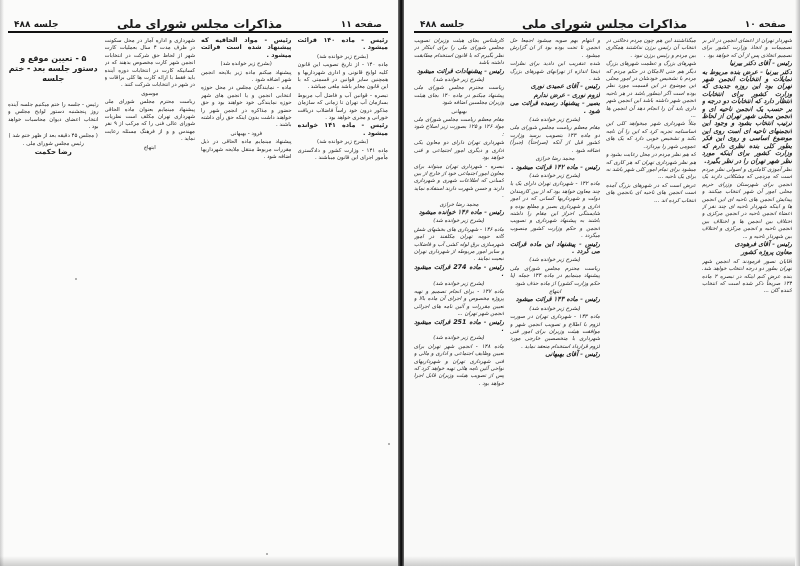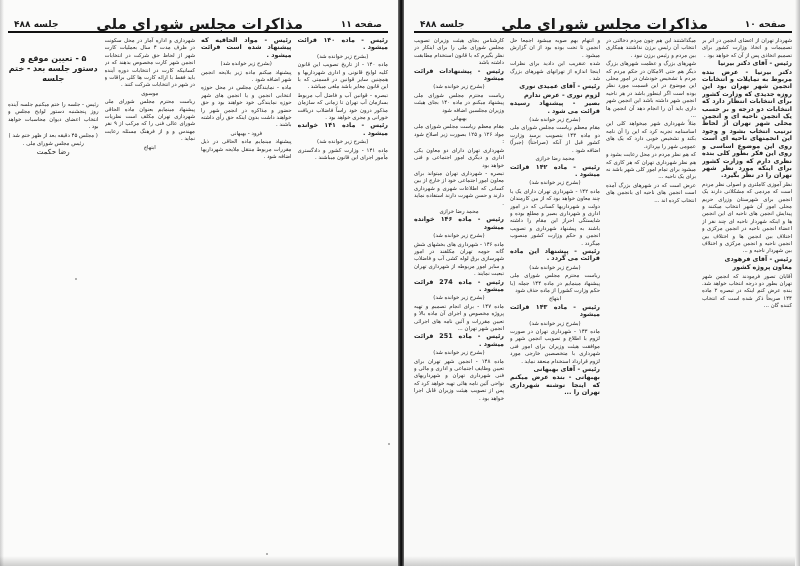--- a/index.html
+++ b/index.html
@@ -34,38 +34,38 @@
       background: linear-gradient(180deg, rgba(0,0,0,0), rgba(0,0,0,0.18));
     }
     .header {
       direction: rtl;
       display: flex; justify-content: space-between; align-items: flex-end;
       height: 16px; margin-top: 6px;
       border-bottom: 2px solid #111;
       font-weight: bold; font-size: 9px; line-height: 12px;
       padding: 0 6px 1px 6px;
     }
-    .header .title { font-size: 15px; }
+    .header .title { font-size: 12px; }
     .columns {
       direction: rtl;
       display: grid; grid-template-columns: repeat(4, 1fr);
       column-gap: 6px; margin-top: 4px;
     }
     .col {
       font-size: 5.4px; line-height: 7.4px; text-align: justify;
       color: #222; overflow: hidden;
     }
     .col p { margin: 0 0 1px 0; }
     .col .speaker { font-weight: bold; font-size: 6.4px; }
     .col .center { text-align: center; }
     .col .heading {
       text-align: center; font-weight: bold; font-size: 8px; line-height: 10px; margin: 17px 0;
     }
-    .col .sig { text-align: center; font-weight: normal; font-size: 7px; line-height: 9px; }
-    .right .col { height: 512px; }
+    .col .sig { text-align: center; font-weight: bold; font-size: 7px; line-height: 9px; }
+    .right .col { height: 512px; font-style: italic; }
     .left .col { height: 150px; }
     .speck { position: absolute; width: 2px; height: 2px; background: #555; border-radius: 50%; opacity: .6; }
   </style>
 </head>
 <body>
 
 <div class="spread">
 
   <div class="page left">
     <div class="header">
@@ -146,21 +146,20 @@
           <p class="center">(بشرح زیر خوانده شد)</p>
           <p class="">ماده ۱۴۲ - شهرداری تهران دارای یک یا چند معاون خواهد بود که از بین کارمندان دولت و شهرداریها کسانی که در امور اداری و شهرداری بصیر و مطلع بوده و شایستگی احراز این مقام را داشته باشند به پیشنهاد شهرداری و تصویب انجمن و حکم وزارت کشور منصوب میگردد .</p>
           <p class="speaker">رئیس - پیشنهاد این ماده قرائت می گردد .</p>
           <p class="center">(بشرح زیر خوانده شد)</p>
           <p class="">ریاست محترم مجلس شورای ملی پیشنهاد مینمایم در ماده ۱۴۴ جمله (با حکم وزارت کشور) از ماده حذف شود</p>
           <p class="center">ابتهاج</p>
           <p class="speaker">رئیس - ماده ۱۴۳ قرائت میشود</p>
           <p class="center">(بشرح زیر خوانده شد)</p>
           <p class="">ماده ۱۴۳ - شهرداری تهران در صورت لزوم با اطلاع و تصویب انجمن شهر و موافقت هیئت وزیران برای امور فنی شهرداری با متخصصین خارجی مورد لزوم قرارداد استخدام منعقد نماید .</p>
           <p class="speaker">رئیس - آقای بهبهانی</p>
-          <p class="speaker">بهبهانی - بنده عرض میکنم که اینجا نوشته شهرداری تهران را ...</p>
         </div>
       <div class="col">
           <p class="">کارشناس بجای هیئت وزیران تصویب مجلس شورای ملی را برای اینکار در نظر بگیرم که با قانون استخدام مطابقت داشته باشد</p>
           <p class="speaker">رئیس - پیشنهادات قرائت میشود</p>
           <p class="center">(بشرح زیر خوانده شد)</p>
           <p class="">ریاست محترم مجلس شورای ملی پیشنهاد میکنم در ماده ۱۴۰ بجای هیئت وزیران مجلسین اضافه شود</p>
           <p class="center">بهبهانی</p>
           <p class="">مقام معظم ریاست مجلس شورای ملی مواد ۱۲۶ و ۱۲۵ بصورت زیر اصلاح شود :</p>
           <p class="">شهرداری تهران دارای دو معاون یکی اداری و دیگری امور اجتماعی و فنی خواهد بود</p>
           <p class="">تبصره - شهرداری تهران میتواند برای معاون امور اجتماعی خود از خارج از بین کسانی که اطلاعات شهری و شهرداری دارند و حسن شهرت دارند استفاده نماید .</p>

